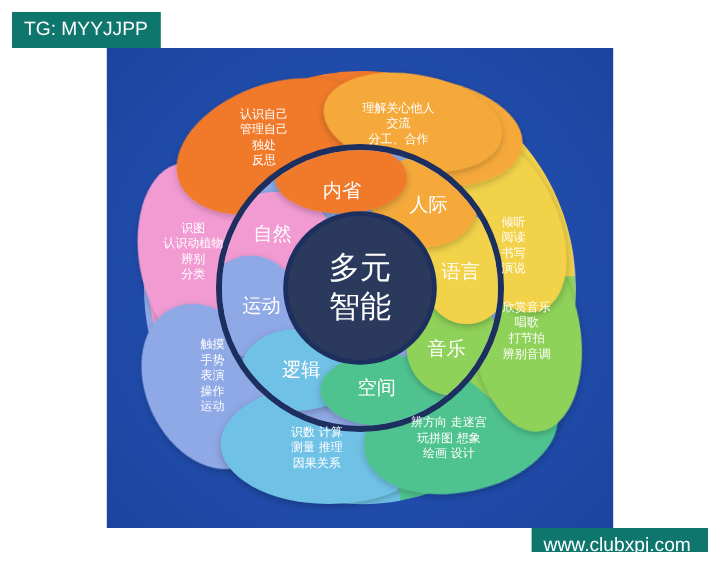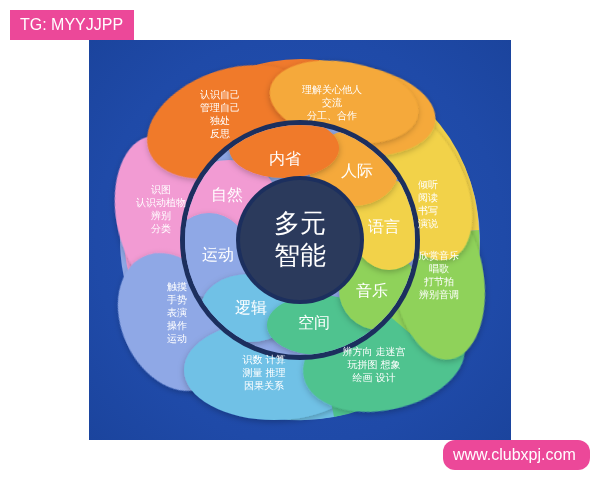--- a/index.html
+++ b/index.html
@@ -1,21 +1,21 @@
 <!DOCTYPE html>
 <html><head>
 <meta charset="utf-8">
 <style>
   html, body { margin:0; padding:0; background:#ffffff; }
   body { width:600px; height:480px; position:relative; overflow:hidden;
          font-family:"DejaVu Sans", sans-serif; }
-  .tag { position:absolute; background:#ec4899; color:#ffffff;
+  .tag { position:absolute; background:#0f766e; color:#ffffff;
          font-family:"Liberation Sans", sans-serif; font-size:16px; }
   #tag-top { left:10px; top:10px; width:124px; height:30px; line-height:30px; padding-left:10px; box-sizing:border-box; }
-  #tag-bottom { left:443px; top:440px; width:147px; height:30px; line-height:30px; padding-left:10px; box-sizing:border-box;border-radius:12px; }
+  #tag-bottom { left:443px; top:440px; width:147px; height:20px; line-height:30px; padding-left:10px; box-sizing:border-box; }
   #panel { position:absolute; left:89px; top:40px; width:422px; height:400px;
            background:radial-gradient(circle at 50% 50%, #2452b4 0%, #1f4aa8 70%, #1b449d 100%); }
   #wheel { position:absolute; left:0; top:0; }
   svg text { font-family:"DejaVu Sans", sans-serif; fill:#ffffff; }
 </style>
 </head>
 <body>
 
 <div id="tag-top" class="tag">TG: MYYJJPP</div>
 

